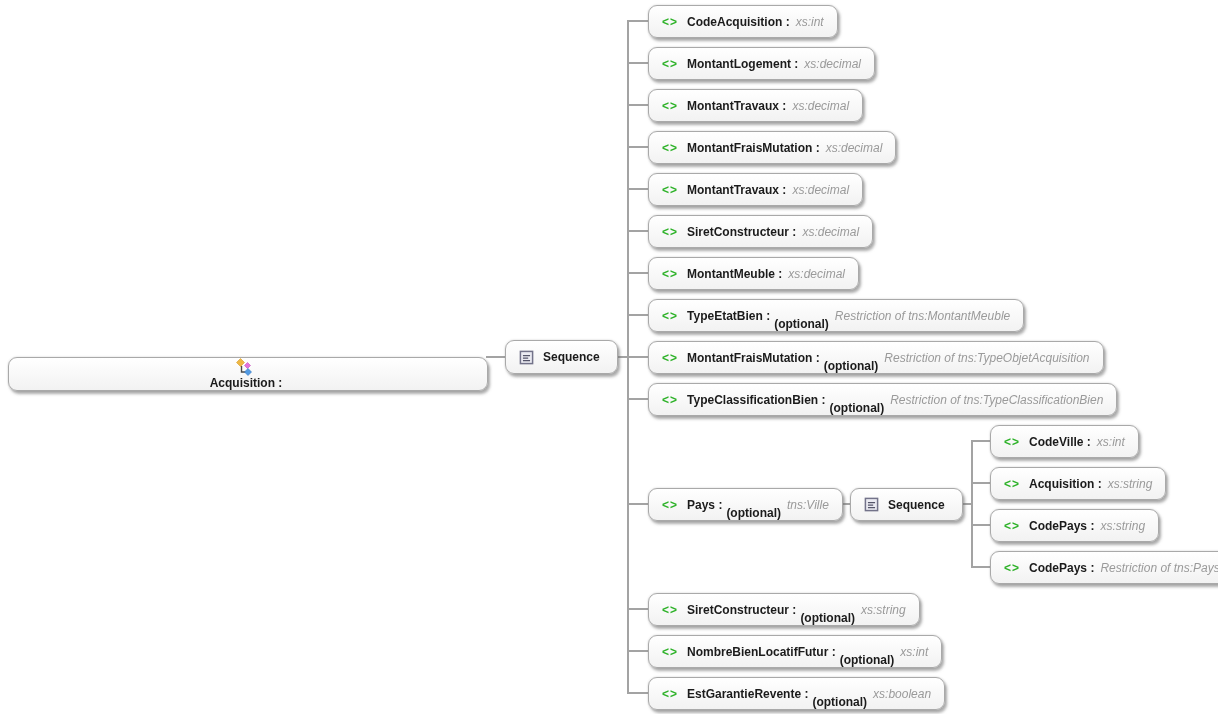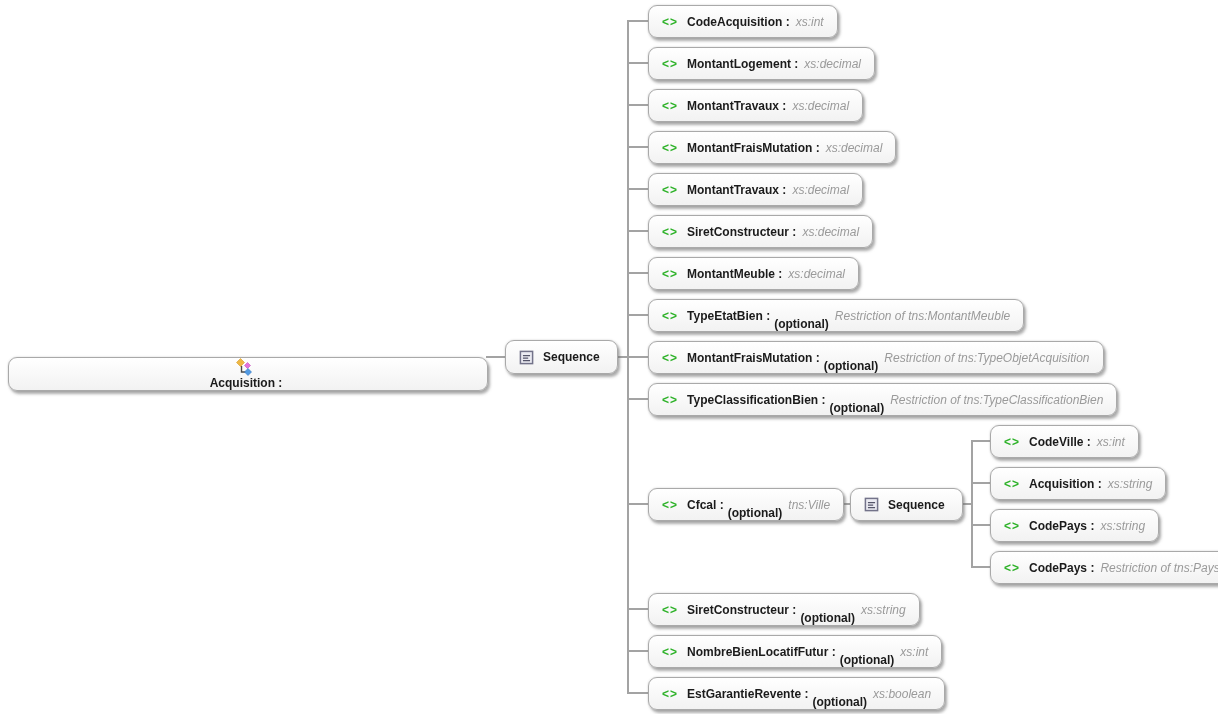--- a/index.html
+++ b/index.html
@@ -138,21 +138,21 @@
       <span class="ntype">Restriction of tns:TypeObjetAcquisition</span>
   </div>
   <div class="node" style="left:648px; top:383px;">
     <span class="elem-glyph">&lt;&gt;</span>
     <span class="nname">TypeClassificationBien :</span>
       <span class="nopt">(optional)</span>
       <span class="ntype">Restriction of tns:TypeClassificationBien</span>
   </div>
   <div class="node" style="left:648px; top:488px;">
     <span class="elem-glyph">&lt;&gt;</span>
-    <span class="nname">Cfcal :</span>
+    <span class="nname">Pays :</span>
       <span class="nopt">(optional)</span>
       <span class="ntype">tns:Ville</span>
   </div>
   <div class="node" style="left:648px; top:593px;">
     <span class="elem-glyph">&lt;&gt;</span>
     <span class="nname">SiretConstructeur :</span>
       <span class="nopt">(optional)</span>
       <span class="ntype">xs:string</span>
   </div>
   <div class="node" style="left:648px; top:635px;">

